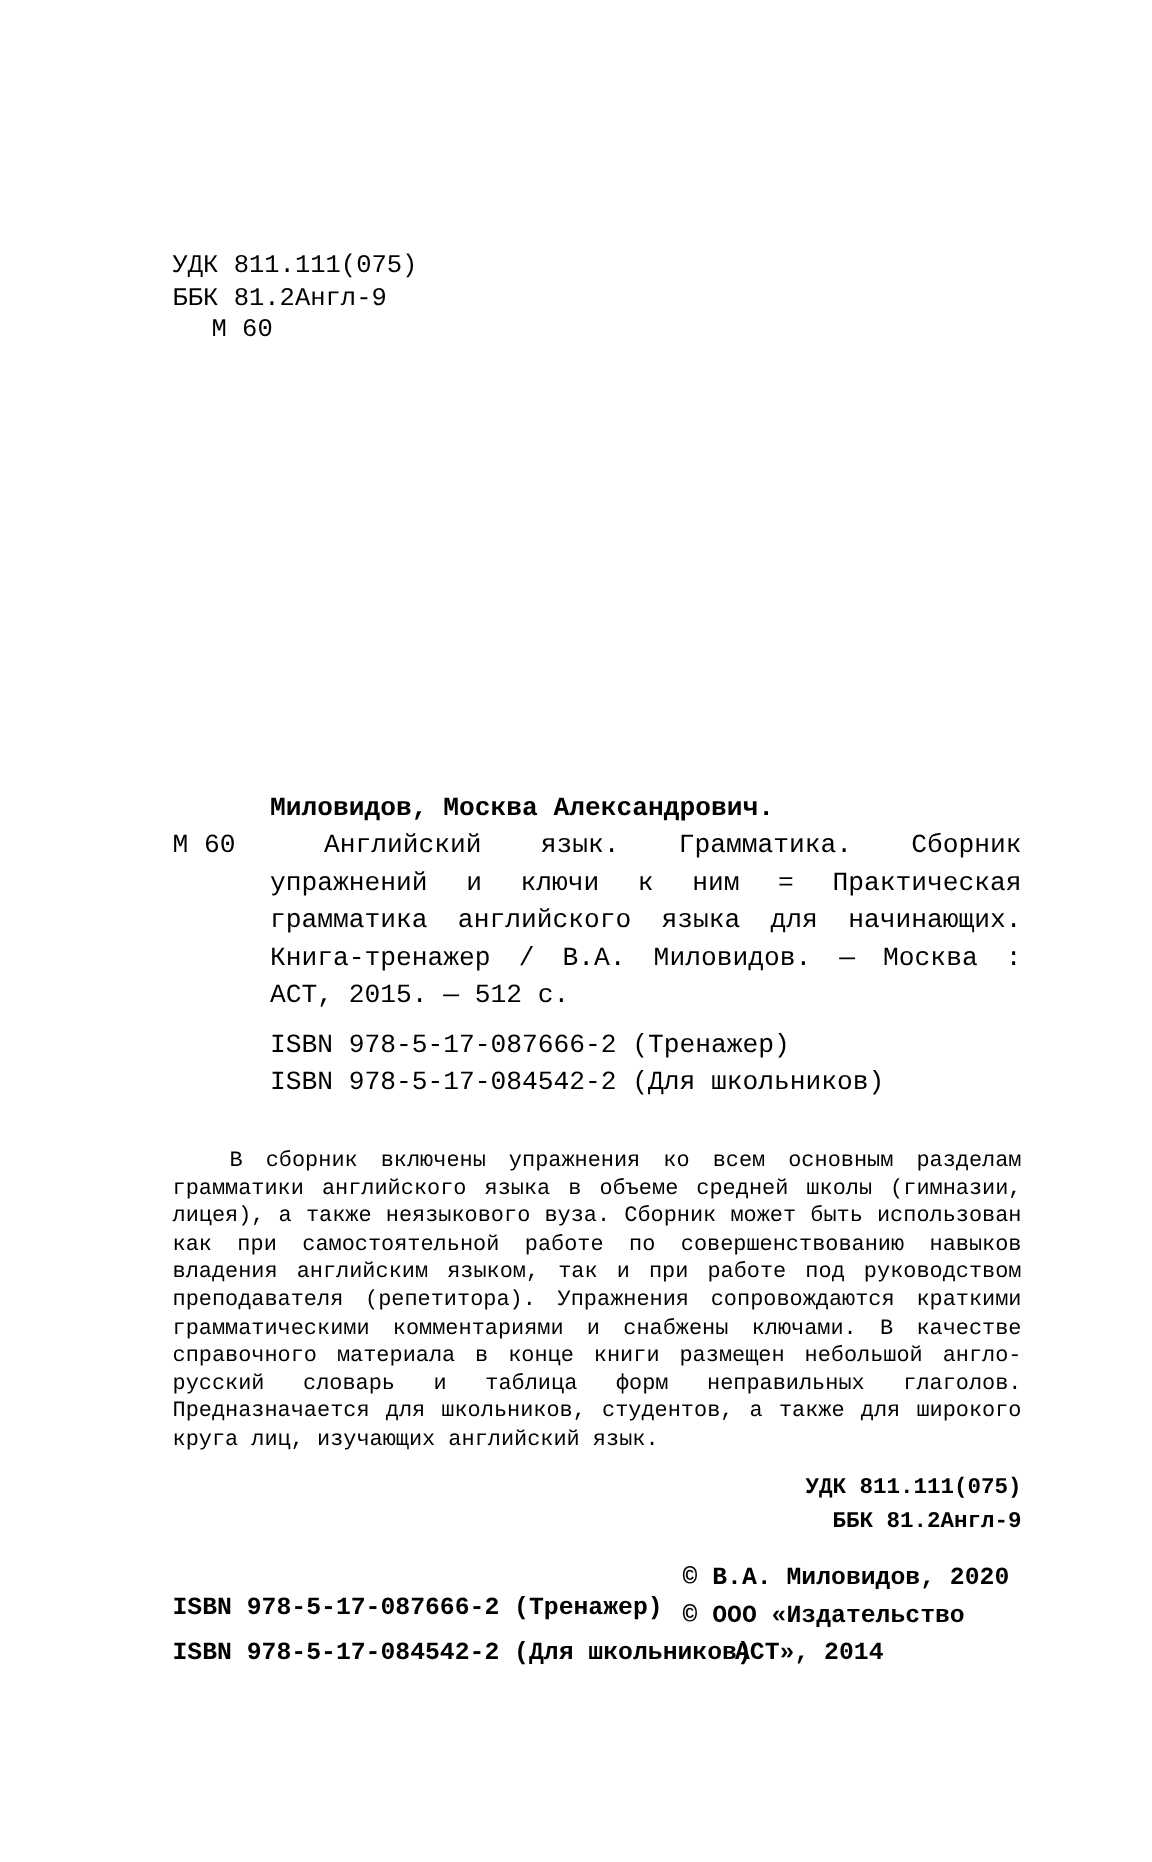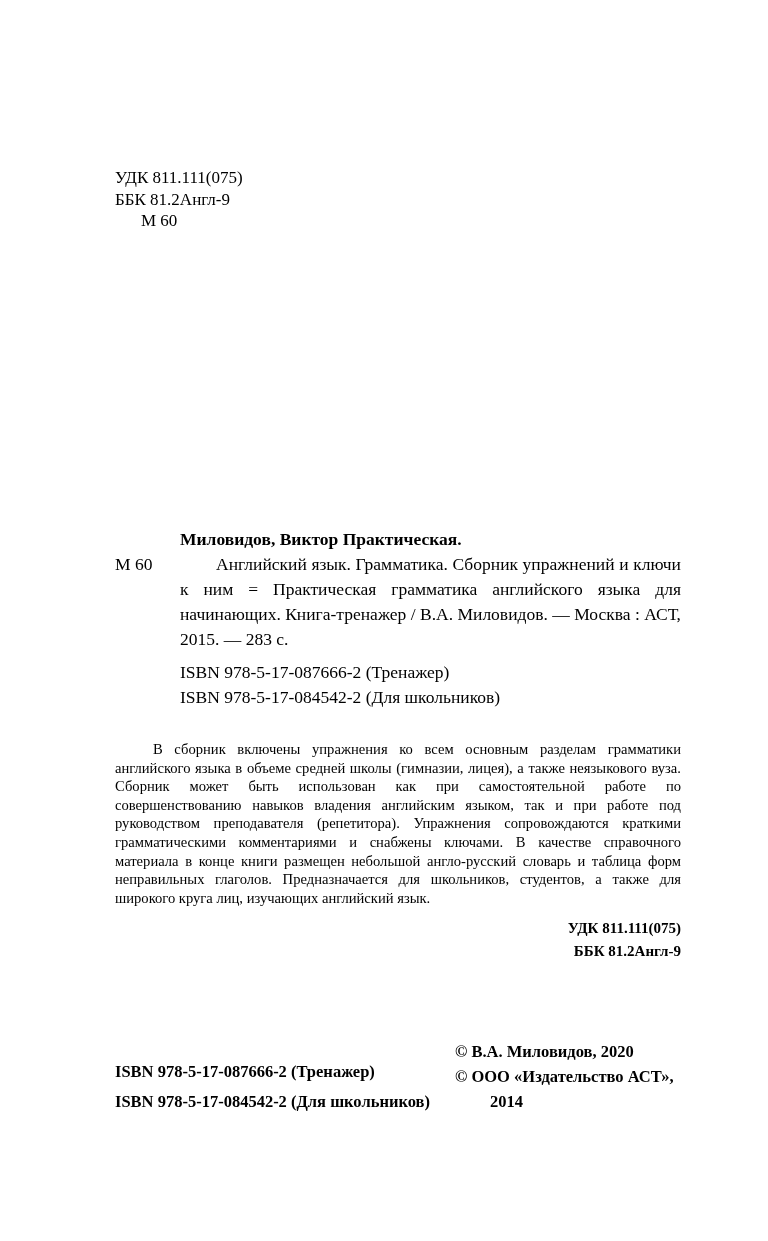--- a/index.html
+++ b/index.html
@@ -4,21 +4,21 @@
 <style>
   * { margin: 0; padding: 0; box-sizing: border-box; }
   html, body { background: #ffffff; }
   .book-page {
     position: relative;
     width: 768px;
     height: 1241px;
     margin: 0 auto;
     background: #ffffff;
     color: #000000;
-    font-family: Liberation Serif, serif;
+    font-family: Liberation Mono, monospace;
     overflow: hidden;
   }
 
   
   .header-block {
     position: absolute;
     top: 167px;
     left: 115px;
     font-size: 17px;
     line-height: 21.5px;
@@ -111,25 +111,25 @@
 
 <div class="book-page">
 
   <div class="header-block">
     <div>УДК 811.111(075)</div>
     <div>ББК 81.2Англ-9</div>
     <div class="author-code">М 60</div>
   </div>
 
   <div class="catalog-block">
-    <div class="catalog-author">Миловидов, Виктор Практическая.</div>
+    <div class="catalog-author">Миловидов, Москва Александрович.</div>
 
     <div class="description-wrap">
       <span class="margin-code">М 60</span>
-      <p class="description">Английский язык. Грамматика. Сборник упражнений и ключи к ним = Практическая грамматика английского языка для начинающих. Книга-тренажер / В.А. Миловидов. — Москва : АСТ, 2015. — 283 с.</p>
+      <p class="description">Английский язык. Грамматика. Сборник упражнений и ключи к ним = Практическая грамматика английского языка для начинающих. Книга-тренажер / В.А. Миловидов. — Москва : АСТ, 2015. — 512 с.</p>
     </div>
 
     <div class="isbn-block">
       <div>ISBN 978-5-17-087666-2 (Тренажер)</div>
       <div>ISBN 978-5-17-084542-2 (Для школьников)</div>
     </div>
 
     <p class="annotation">В сборник включены упражнения ко всем основным разделам грамматики английского языка в объеме средней школы (гимназии, лицея), а также неязыкового вуза. Сборник может быть использован как при самостоятельной работе по совершенствованию навыков владения английским языком, так и при работе под руководством преподавателя (репетитора). Упражнения сопровождаются краткими грамматическими комментариями и снабжены ключами. В качестве справочного материала в конце книги размещен небольшой англо-русский словарь и таблица форм неправильных глаголов. Предназначается для школьников, студентов, а также для широкого круга лиц, изучающих английский язык.</p>
 
     <div class="right-codes">

